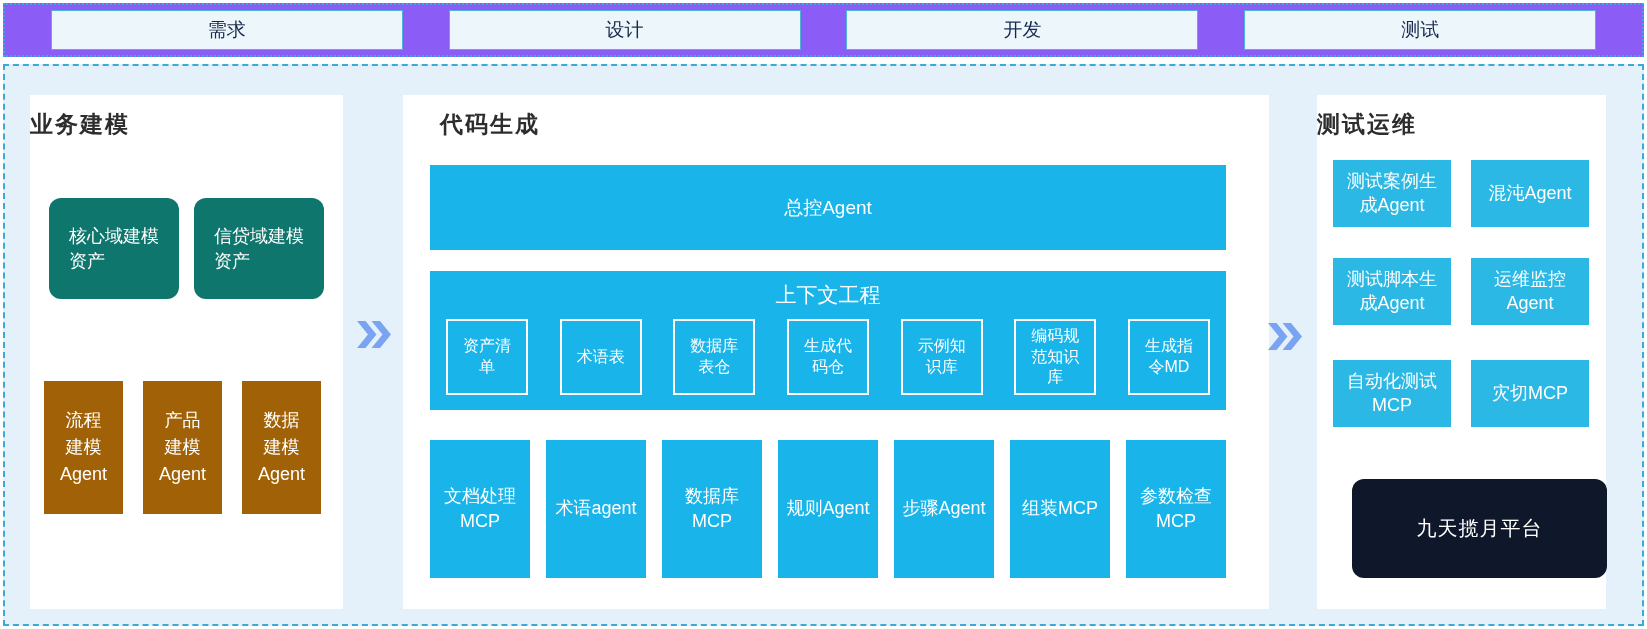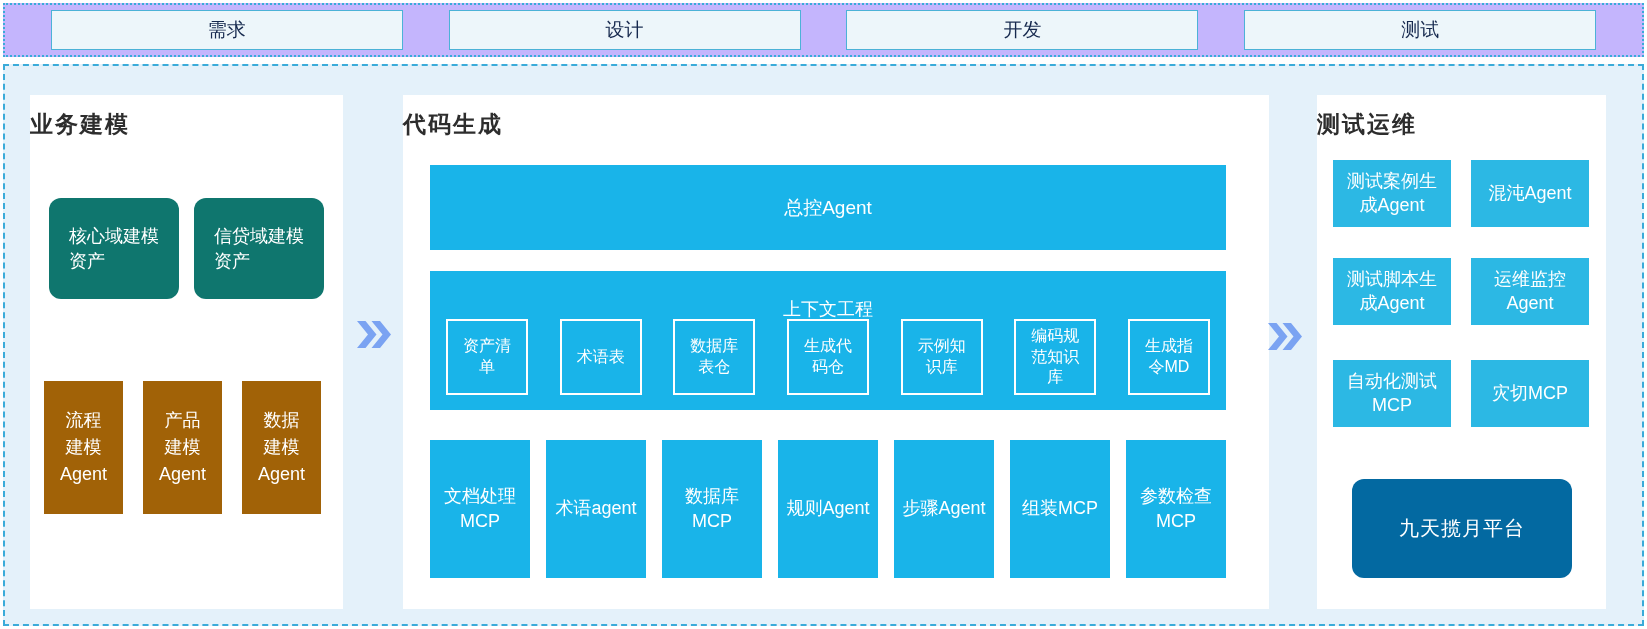--- a/index.html
+++ b/index.html
@@ -2,21 +2,21 @@
 <html><head>
 <meta charset="utf-8">
 <style>
   * { margin:0; padding:0; box-sizing:border-box; }
   html,body { background:#ffffff; }
   body { font-family:"Liberation Sans","DejaVu Sans",sans-serif; }
   .stage { position:relative; width:1647px; height:629px; background:#ffffff; overflow:hidden; }
 
   
   .top-strip { position:absolute; left:3px; top:3px; width:1641px; height:54px;
-    border:2px dotted #3aabd9; background:#c4b5fd;
+    border:2px dotted #3aabd9; background:#8b5cf6;
     display:flex; align-items:center; justify-content:space-evenly; }
   .phase-box { width:352px; height:40px; background:#edf6fa; border:1px solid #4cb2d7;
     display:flex; align-items:center; justify-content:center;
     font-size:19px; color:#16294e; }
 
   
   .main-area { position:absolute; left:3px; top:64px; width:1641px; height:562px;
     border:2px dashed #3aabd9; background:#e4f1fa; }
 
   .panel { position:absolute; background:#ffffff; top:95px; height:514px; }
@@ -32,48 +32,48 @@
   .agent-box { width:79px; height:133px; background:#a16207;
     color:#ffffff; font-size:18px; line-height:1.5; text-align:center;
     display:flex; align-items:center; justify-content:center; white-space:pre-line; }
 
   
   .chevron { position:absolute; width:36px; height:29px; }
   .chevron-1 { left:355px; top:320px; }
   .chevron-2 { left:1266px; top:322px; }
 
   
-  .panel-mid { left:403px; width:866px; }
+  .panel-mid { left:403px; width:866px;padding-left:37px; }
   .master-bar { position:absolute; left:27px; top:70px; width:796px; height:85px;
     background:#19b4e9; color:#ffffff; font-size:19px;
     display:flex; align-items:center; justify-content:center; }
   .context-block { position:absolute; left:27px; top:176px; width:796px; height:139px;
     background:#19b4e9; }
-  .context-title { text-align:center; padding-top:10px; font-size:18px; color:#ffffff;margin-top:16px; }
+  .context-title { text-align:center; padding-top:10px; font-size:21px; color:#ffffff; }
   .context-row { position:absolute; left:16px; right:16px; top:48px;
     display:flex; justify-content:space-between; }
   .context-box { width:82px; height:76px; border:2px solid #ffffff; background:#19b4e9;
     color:#ffffff; font-size:16px; line-height:1.3; text-align:center;
     display:flex; align-items:center; justify-content:center; white-space:pre-line; }
   .mcp-row { position:absolute; left:27px; top:345px; width:796px;
     display:flex; justify-content:space-between; }
   .mcp-box { width:100px; height:138px; background:#19b4e9;
     color:#ffffff; font-size:18px; line-height:1.4; text-align:center;
     display:flex; align-items:center; justify-content:center; white-space:pre-line; }
 
   
   .panel-right { left:1317px; width:289px; }
   .testops-grid { position:absolute; left:16px; top:65px; width:257px;
     display:flex; flex-wrap:wrap; column-gap:20px; row-gap:31px; }
   .testops-box { width:118px; height:67px; background:#2cb8e4;
     color:#ffffff; font-size:18px; line-height:1.3; text-align:center;
     display:flex; align-items:center; justify-content:center; white-space:pre-line; }
   .testops-box:nth-child(n+5) { margin-top:4px; }
-  .platform-box { position:absolute; left:35px; top:384px; width:220px; height:99px;
-    background:#0369a1; border-radius:12px; color:#ffffff; font-size:20px;
+  .platform-box { position:absolute; left:35px; top:384px; width:255px; height:99px;
+    background:#0f172a; border-radius:12px; color:#ffffff; font-size:20px;
     display:flex; align-items:center; justify-content:center; letter-spacing:1px; }
 </style>
 </head>
 <body>
 
 <div class="stage">
 
   <div class="top-strip">
     <div class="phase-box">需求</div>
     <div class="phase-box">设计</div>

